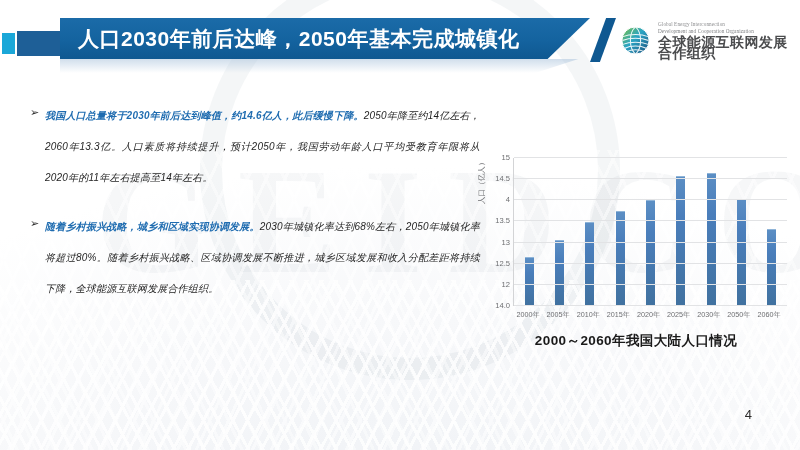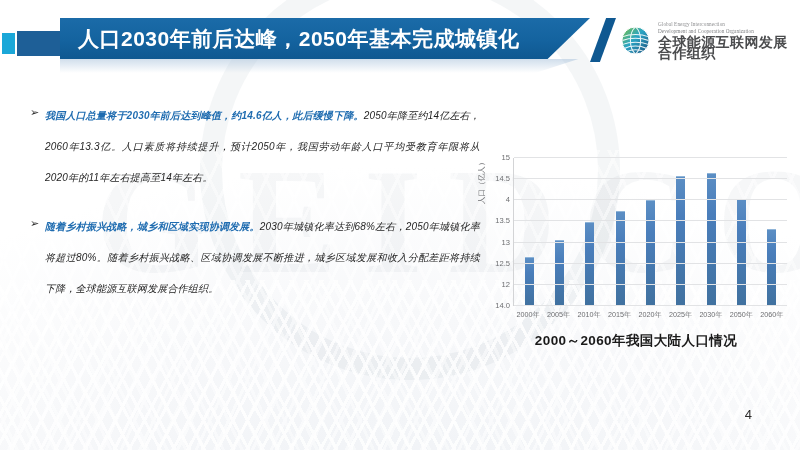--- a/index.html
+++ b/index.html
@@ -168,21 +168,21 @@
   }
   .barcol { position: relative; width: 11%; height: 100%; display:flex; align-items:flex-end; justify-content:center; }
   .bar {
     width: 9px;
     background: linear-gradient(180deg,#5b8ec4 0%, #4a7ebb 30%, #40719f 100%);
     border-top: 1px solid #8fb4d8;
   }
   .xlabels {
     position: absolute;
     left: 36px; right: 8px; bottom: 12px;
-    display:flex; justify-content: space-between;
+    display:flex; justify-content: flex-start;
   }
   .xlab { width: 11%; text-align:center; font-size: 7.2px; color:#6d6e71; white-space:nowrap; }
   .yaxis-title {
     position: absolute;
     left: 0px; top: 52px;
     font-size: 7.6px;
     color: #6d6e71;
     transform: rotate(-90deg);
     transform-origin: left top;
     white-space: nowrap;

